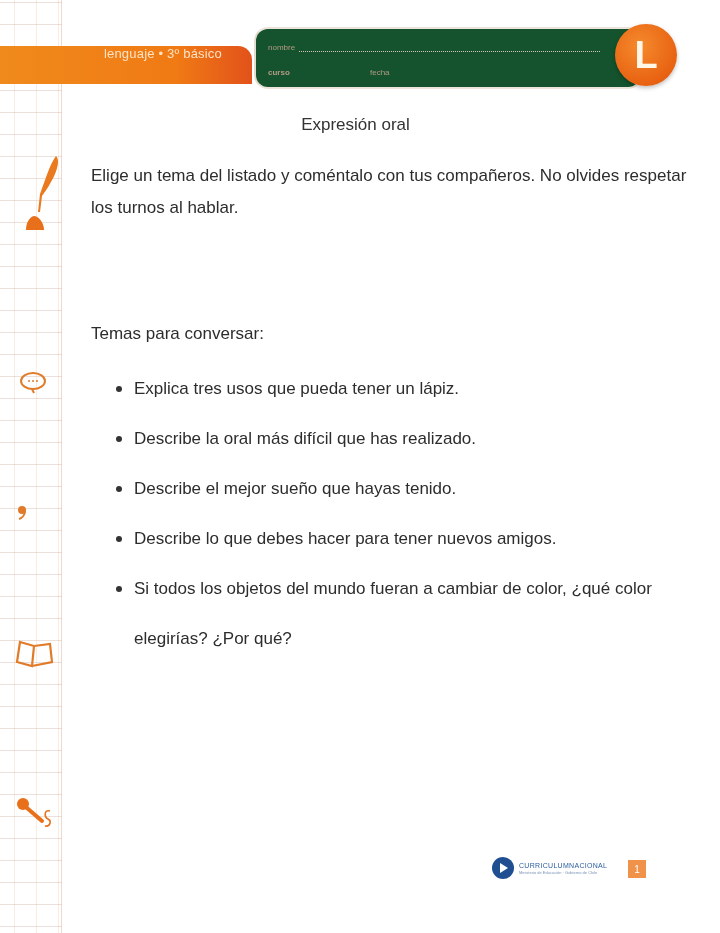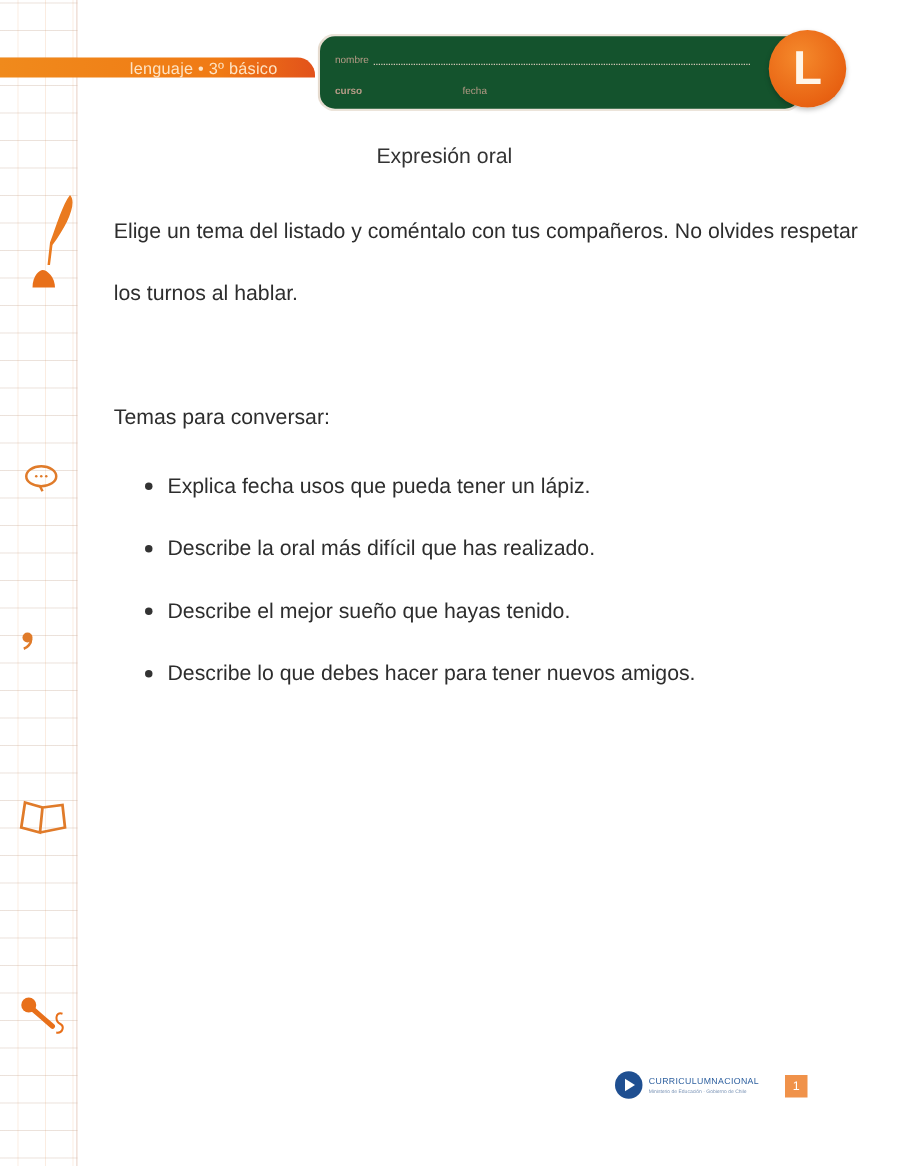--- a/index.html
+++ b/index.html
@@ -17,24 +17,24 @@
         linear-gradient(to bottom, rgba(200,170,150,0.35) 1px, transparent 1px);
       background-size: 22px 22px, 22px 22px;
       background-position: 14px 0, 0 2px;
     }
     .grid-strip::after {
       content: ""; position: absolute; right: 0; top: 0; width: 1px; height: 100%;
       background: rgba(220,180,160,0.5);
     }
     
     .subject-band {
-      position: absolute; left: 0; top: 46px; width: 252px; height: 16px;
+      position: absolute; left: 0; top: 46px; width: 252px; height: 38px;
       background: linear-gradient(to right, #f08a1c, #f07a14 70%, #e2521b);
       border-radius: 0 14px 0 0;
-      display: flex; align-items: center; justify-content: flex-end;
+      display: flex; align-items: flex-start; justify-content: flex-end;
       padding-right: 30px; box-sizing: border-box;
     }
     .subject-band span {
       color: #fde3c4; font-size: 13px; letter-spacing: 0.2px;
     }
     
     .info-box {
       position: absolute; left: 254px; top: 27px; width: 388px; height: 62px;
       border: 2px solid #ece4da; border-left: 2px solid #e6dbcf;
       border-radius: 14px; background: #14532d; box-sizing: border-box;
@@ -54,21 +54,21 @@
       display: flex; align-items: center; justify-content: center;
       color: #fff6e8; font-size: 38px; font-weight: bold;
     }
     
     .title {
       position: absolute; left: 0; width: 655px; top: 115px; text-align: center;
       font-size: 17px; color: #333; padding-left: 56px; box-sizing: border-box;
     }
     .intro {
       position: absolute; left: 91px; top: 160px; width: 620px;
-      font-size: 17px; line-height: 50px; color: #2d2d2d;
+      font-size: 17px; line-height: 32px; color: #2d2d2d;
     }
     .subheading {
       position: absolute; left: 91px; top: 324px; font-size: 17px; color: #2d2d2d;
     }
     .topics {
       position: absolute; left: 110px; top: 364px; width: 580px;
       margin: 0; padding: 0; list-style: none;
     }
     .topics li {
       position: relative; padding-left: 24px; font-size: 17px; line-height: 50px; color: #2d2d2d;
@@ -146,24 +146,25 @@
   <span>L</span>
 </div>
 
 <div class="title">Expresión oral</div>
 
 <div class="intro">Elige un tema del listado y coméntalo con tus compañeros. No olvides respetar los turnos al hablar.</div>
 
 <div class="subheading">Temas para conversar:</div>
 
 <ul class="topics">
-  <li>Explica fecha usos que pueda tener un lápiz.</li>
+  <li>Explica tres usos que pueda tener un lápiz.</li>
   <li>Describe la oral más difícil que has realizado.</li>
   <li>Describe el mejor sueño que hayas tenido.</li>
   <li>Describe lo que debes hacer para tener nuevos amigos.</li>
+  <li>Si todos los objetos del mundo fueran a cambiar de color, ¿qué color elegirías? ¿Por qué?</li>
 </ul>
 
 <div class="footer-logo">
   <div class="logo-circle">
     <svg width="12" height="12" viewBox="0 0 12 12">
         <path d="M3 1 L11 6 L3 11 Z" fill="#ffffff"></path>
       </svg>
   </div>
   <div class="logo-text">
     <span class="t1">CURRICULUMNACIONAL</span>

